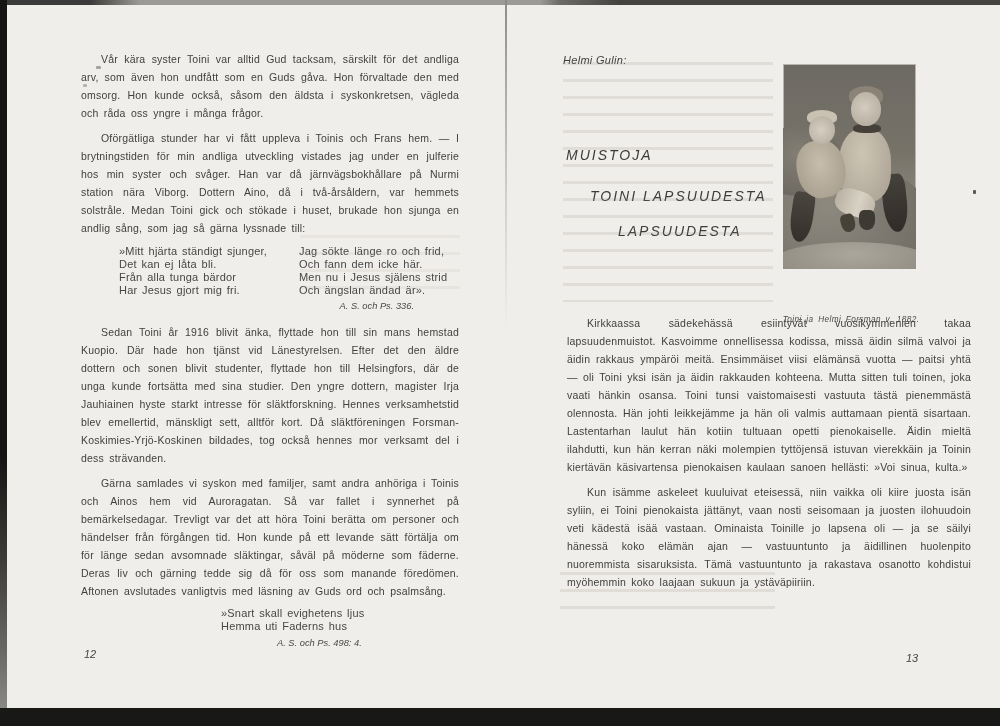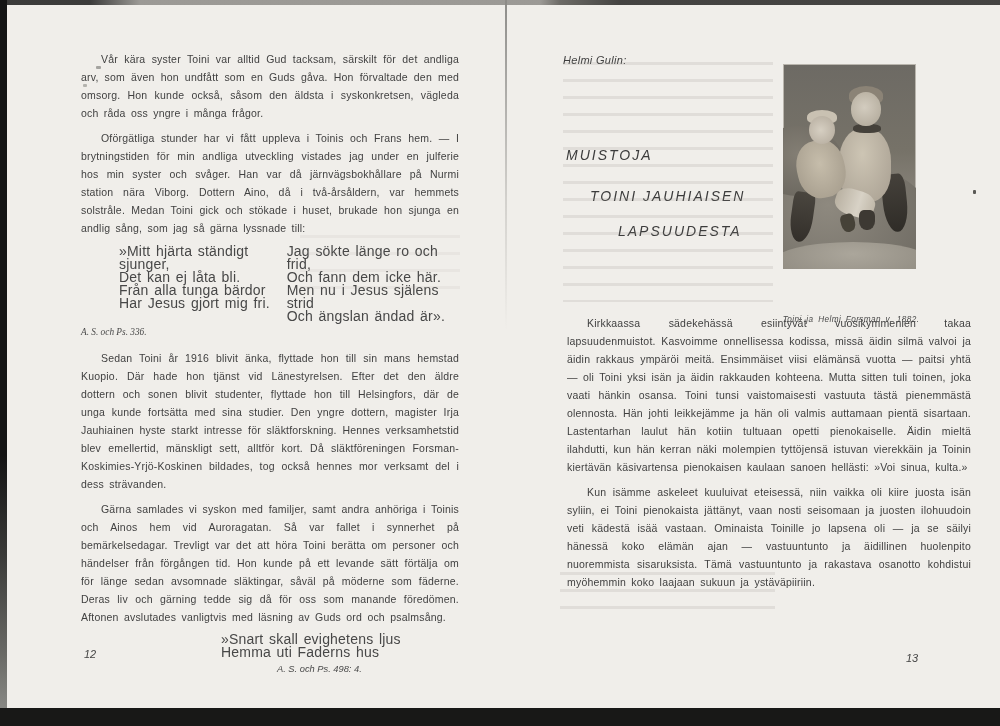--- a/index.html
+++ b/index.html
@@ -22,23 +22,23 @@
   .ghost{position:absolute;pointer-events:none;opacity:.16;filter:blur(.6px);
     background:repeating-linear-gradient(180deg,#8f8b85 0 3px,transparent 3px 17px);}
   
   .body-col{position:absolute;}
   .body-col p{
     margin:0 0 7px 0;font-size:10.5px;line-height:18px;text-align:justify;
     word-spacing:2.2px;letter-spacing:.2px;text-indent:20px;color:#414141;
   }
   .verse-row{display:flex;margin:8px 0 3px 38px;}
   .vcol1{width:180px;}
-  .verse-line{font-size:14px;line-height:13px;letter-spacing:.2px;word-spacing:1.5px;color:#474747;}
+  .verse-line{font-size:11px;line-height:13px;letter-spacing:.2px;word-spacing:1.5px;color:#474747;}
   .attrib{font-style:italic;font-size:9.3px;line-height:13px;color:#4a4a4a;margin:2px 0 10px 0;}
-  .attrib.r1{text-align:left;padding-right:45px;font-family:Liberation Serif, serif;}
+  .attrib.r1{text-align:right;padding-right:45px;}
   .attrib.r2{margin-left:196px;}
   .verse-block{margin:6px 0 4px 140px;}
   .page-num{position:absolute;font-size:11px;font-style:italic;color:#444;}
   .byline{position:absolute;left:563px;top:54px;font-style:italic;font-size:11px;letter-spacing:.3px;color:#3e3e3e;}
   .title-line{position:absolute;font-style:italic;font-size:14px;letter-spacing:2px;color:#3c3c3c;}
   .caption{position:absolute;left:768px;top:280px;width:166px;text-align:center;
     font-style:italic;font-size:8.2px;letter-spacing:.4px;word-spacing:2px;color:#4a4a4a;margin-top:35px;}
   
   .photo{position:absolute;left:783px;top:64px;width:133px;height:205px;overflow:hidden;
     background:linear-gradient(180deg,#6d6a64 0%,#767268 42%,#8a857c 68%,#9d988e 88%,#a6a197 100%);
@@ -106,21 +106,21 @@
       </div>
       <div class="attrib r2">A. S. och Ps. 498: 4.</div>
     </div>
     <div class="page-num" style="left:84px;top:648px;">12</div>
   </div>
 
   <div>
     <div class="byline">Helmi Gulin:</div>
 
     <div class="title-line" style="left:566px;top:147px;">MUISTOJA</div>
-    <div class="title-line" style="left:590px;top:188px;">TOINI JAUHIAISEN</div>
+    <div class="title-line" style="left:590px;top:188px;">TOINI LAPSUUDESTA</div>
     <div class="title-line" style="left:618px;top:223px;">LAPSUUDESTA</div>
 
     <div class="photo">
       <div class="ph ph-chair"></div>
       <div class="ph ph-chairarm"></div>
       <div class="ph ph-floor"></div>
       <div class="ph ph-bag-l"></div>
       <div class="ph ph-bag-r"></div>
       <div class="ph ph-body-big"></div>
       <div class="ph ph-collar"></div>

